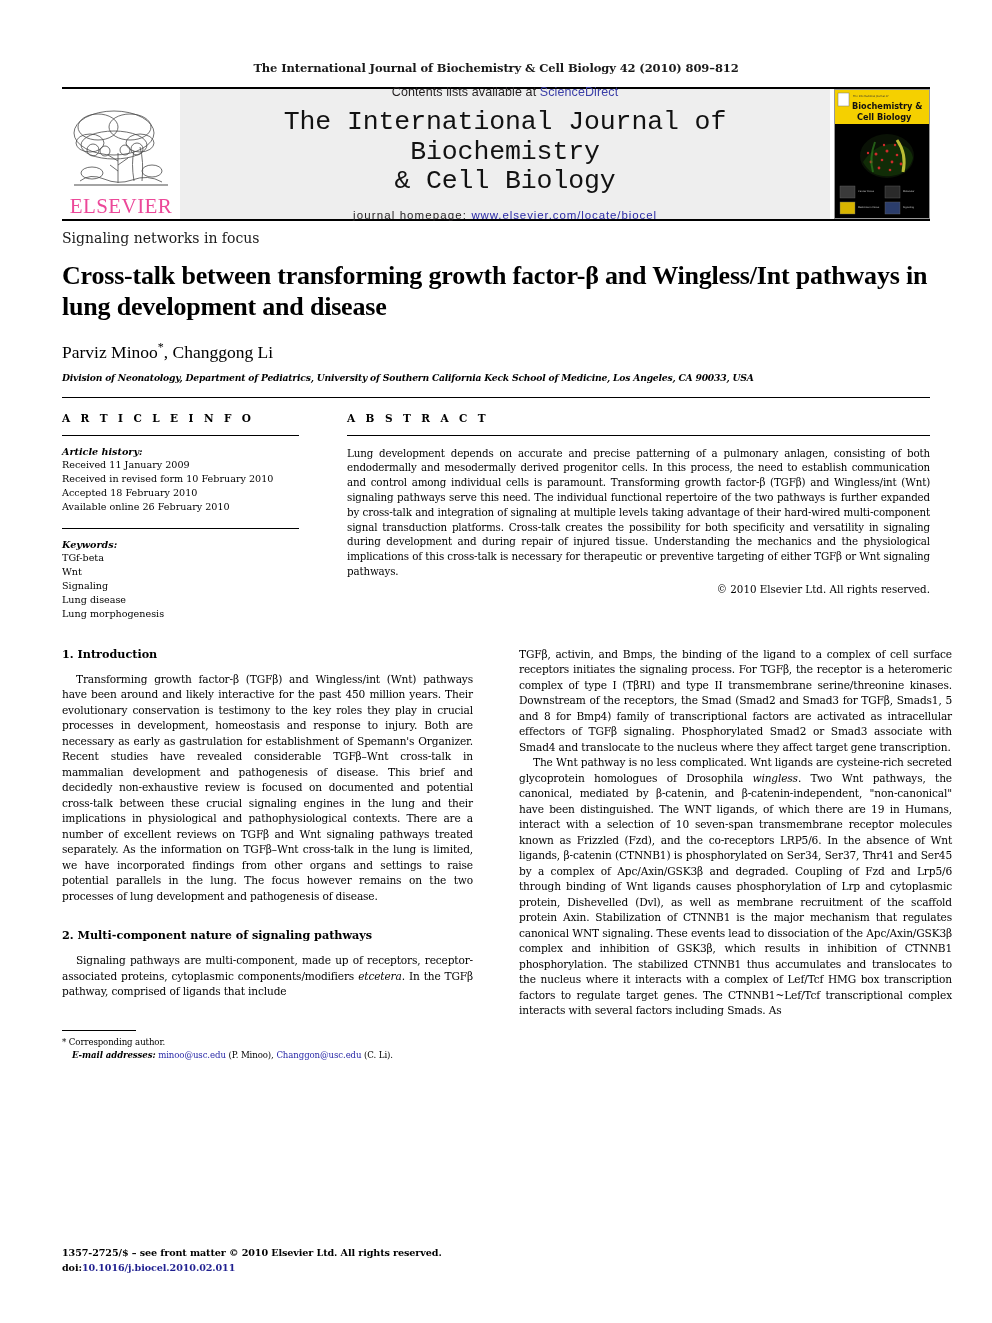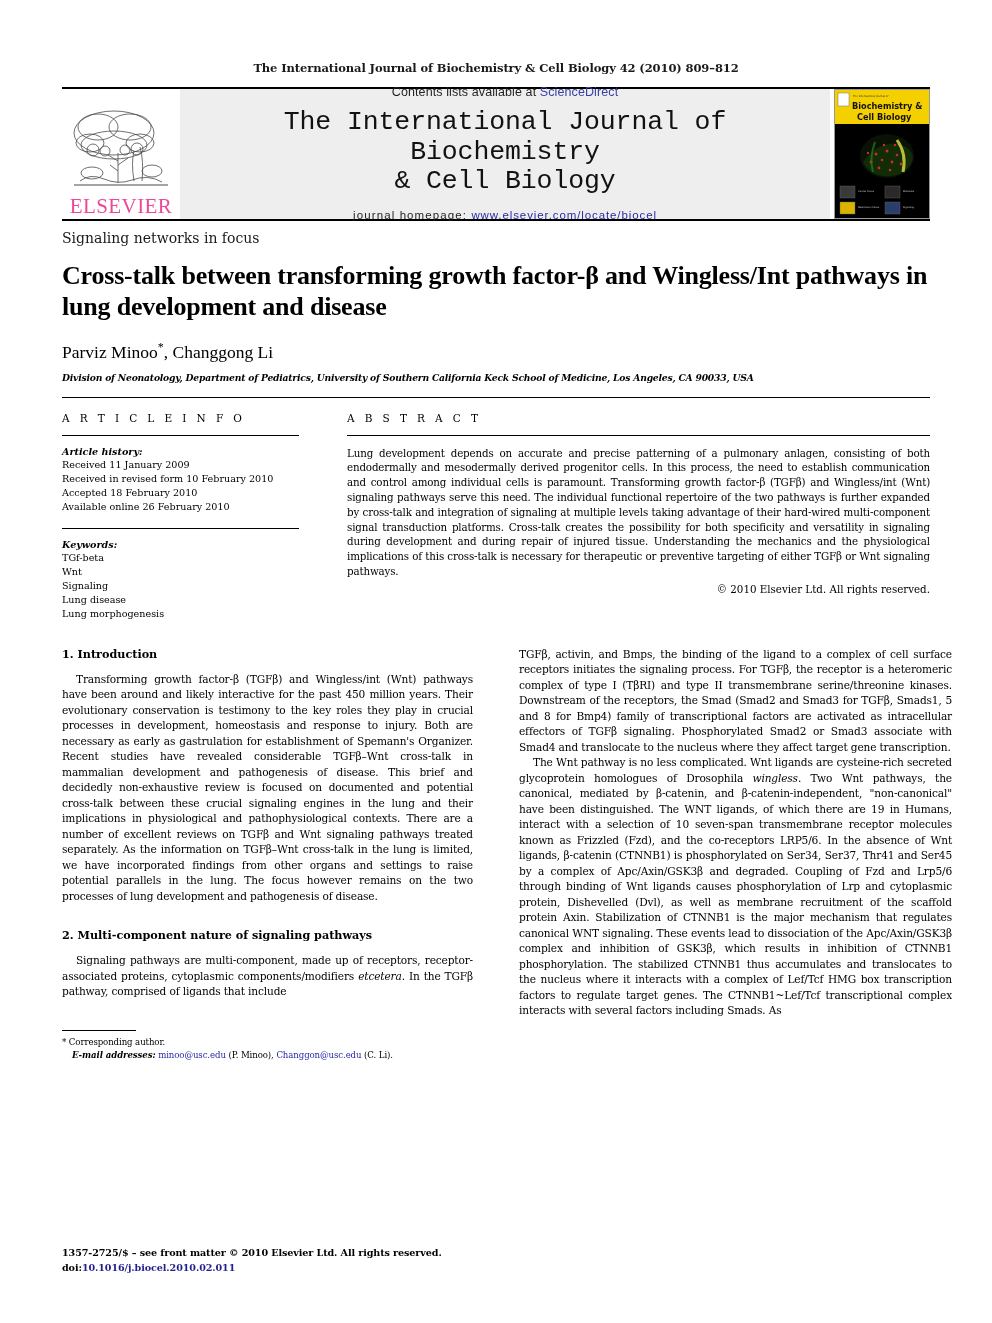--- a/index.html
+++ b/index.html
@@ -126,21 +126,21 @@
     letter-spacing: -0.2px;
   }
 
   
   .rule-thin { border-top: 1px solid #000; margin-top: 14px; }
   .info-row { display: flex; margin-top: 14px; }
   .col-info { width: 255px; flex: 0 0 255px; padding-right: 18px; }
   .col-abstract { flex: 1 1 auto; padding-left: 30px; }
   .hdr {
     font-family: "DejaVu Serif", serif;
-    font-weight: 400;
+    font-weight: 700;
     font-size: 10.5px;
     letter-spacing: 3.4px;
   }
   .hr-under { border-top: 1.6px solid #000; margin-top: 11px; }
   .meta-block { margin-top: 9px; font-family: "DejaVu Serif", serif; font-size: 9.6px; line-height: 1.44; }
   .meta-block .ital { font-style: italic; font-weight: 700; }
   .kw-sep { border-top: 1.6px solid #000; margin-top: 14px; }
   .abstract-body {
     margin-top: 10px;
     font-family: "DejaVu Serif", serif;

